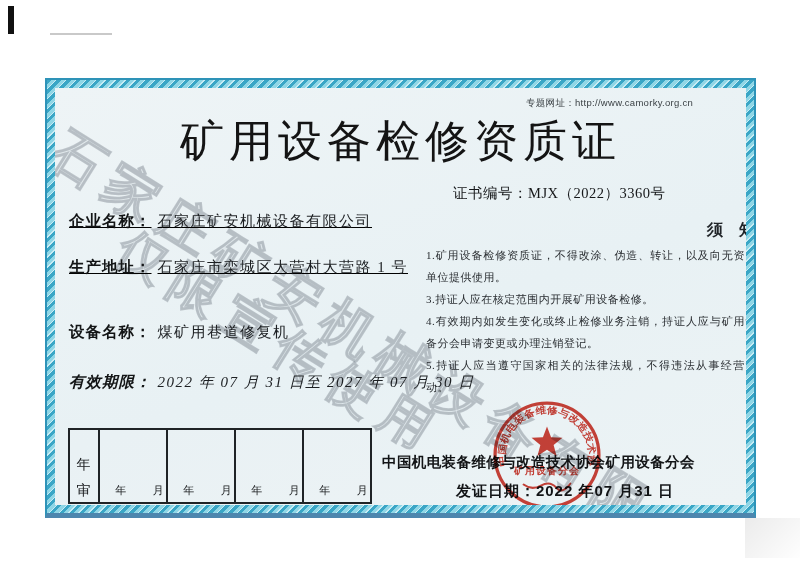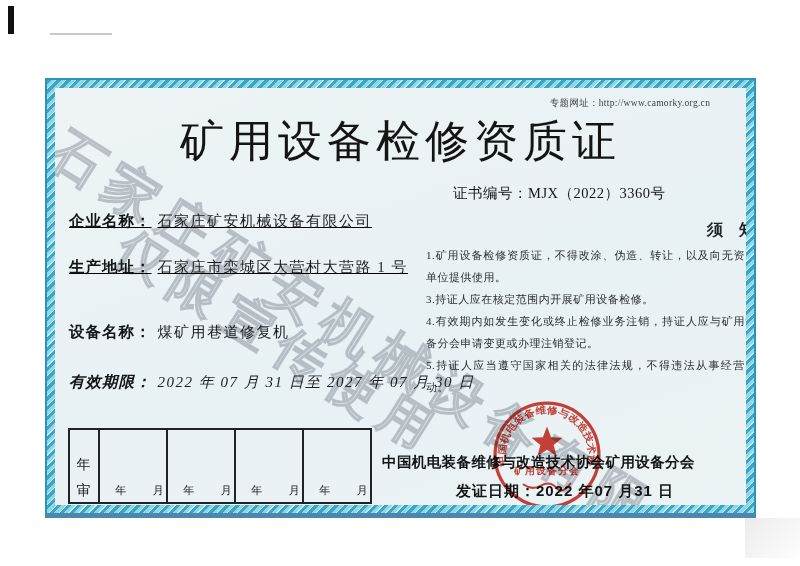--- a/index.html
+++ b/index.html
@@ -31,22 +31,22 @@
     color:rgba(120,130,140,0.10);
     -webkit-text-stroke:1.2px rgba(105,115,125,0.35);
     transform-origin:0 0;white-space:nowrap;z-index:1;pointer-events:none;
   }
   .wm-1{left:18px;top:26px;font-size:54px;letter-spacing:10px;transform:rotate(32deg);}
   .wm-2{left:84px;top:128px;font-size:50px;letter-spacing:12px;transform:rotate(32deg);}
 
   
   .layer{position:absolute;inset:0;z-index:2;}
   .url-label{
-    position:absolute;left:456px;top:9px;width:238px;text-align:center;
-    font-family:Liberation Serif, serif;font-size:9.5px;color:#3c4246;letter-spacing:0.3px;
+    position:absolute;left:471px;top:9px;width:238px;text-align:left;
+    font-family:Liberation Sans, sans-serif;font-size:9.5px;color:#3c4246;letter-spacing:0.3px;
   }
   .cert-title{
     position:absolute;left:0;top:24px;width:100%;text-align:center;
     font-family:"Liberation Serif",serif;font-weight:400;font-size:44px;
     letter-spacing:5px;color:#141414;
   }
   .cert-number{
     position:absolute;left:398px;top:96px;font-family:"Liberation Serif",serif;
     font-size:14.5px;color:#16181a;letter-spacing:0.5px;white-space:nowrap;text-align:right;
   }

